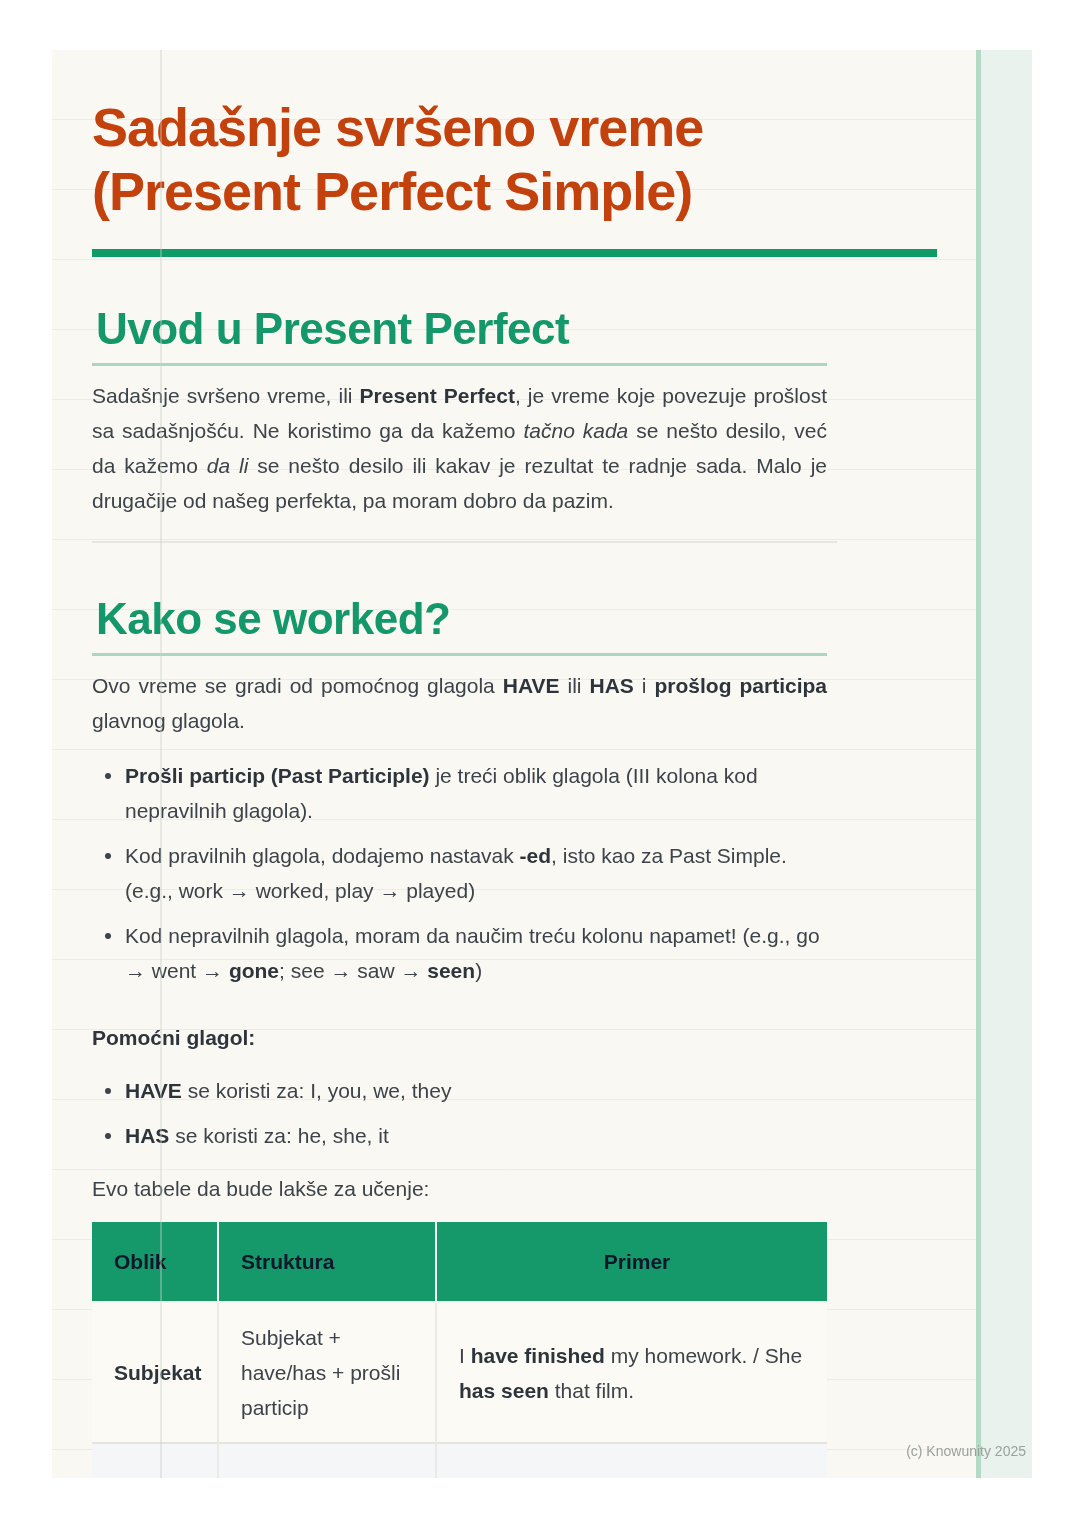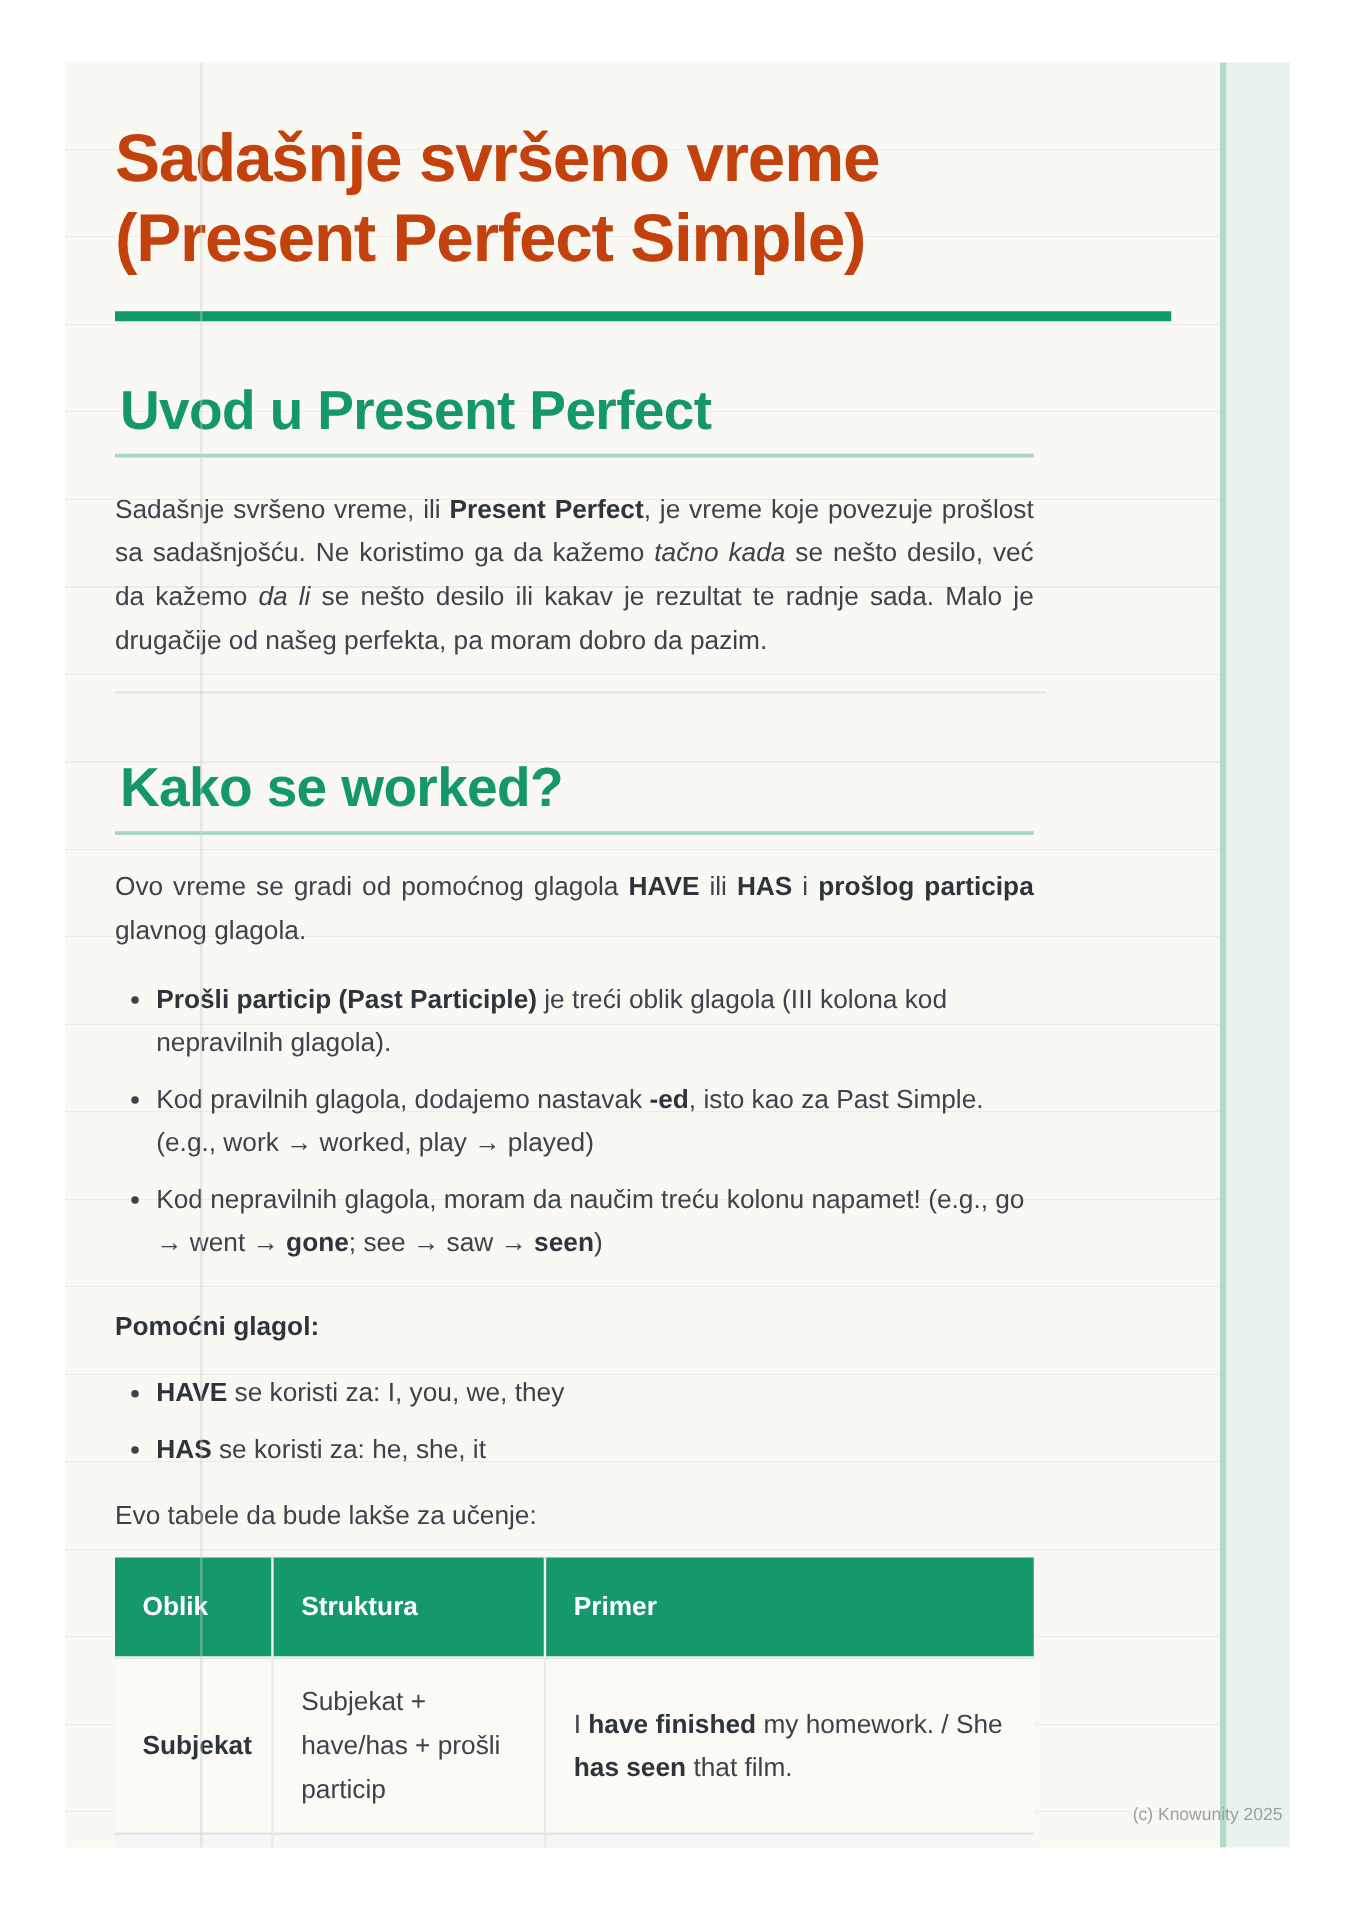--- a/index.html
+++ b/index.html
@@ -74,21 +74,21 @@
     color: #14976b;
   }
   .mt-sec { margin-top: 48px; }
   .mt-sec2 { margin-top: 52px; }
   .h2-rule {
     margin-top: 10px;
     width: 735px; height: 3px;
     background: #a9d7c2;
   }
   p { margin: 0; }
-  .para { margin-top: 24px; text-align: justify; }
+  .para { margin-top: 12px; text-align: justify; }
   .divider {
     margin-top: 23px;
     width: 745px; height: 2px;
     background: #e8e6e0;
   }
   ul.blist {
     list-style: none;
     margin: 20px 0 0 0;
     padding: 0;
   }
@@ -112,29 +112,29 @@
   .table-intro { margin-top: 18px; }
   table.gram {
     margin-top: 16px;
     width: 735px;
     border-collapse: separate;
     border-spacing: 0;
     table-layout: fixed;
   }
   table.gram th {
     background: #15996b;
-    color: #ffffff;
+    color: #0f172a;
     font-size: 21px;
     font-weight: 700;
     text-align: left;
     padding: 22px 12px 22px 22px;
     border-right: 2px solid #f3faf6;
     border-bottom: 2px solid #f5f3ee;
   }
-  table.gram th:last-child { border-right: none; }
+  table.gram th:last-child { border-right: none; text-align: center; }
   table.gram td {
     background: #fcfaf5;
     vertical-align: middle;
     padding: 17px 20px 17px 22px;
     border-right: 2px solid #eceae4;
     border-bottom: 2px solid #e6e4df;
     font-size: 21px;
     line-height: 35px;
   }
   table.gram td:last-child { border-right: none; }

